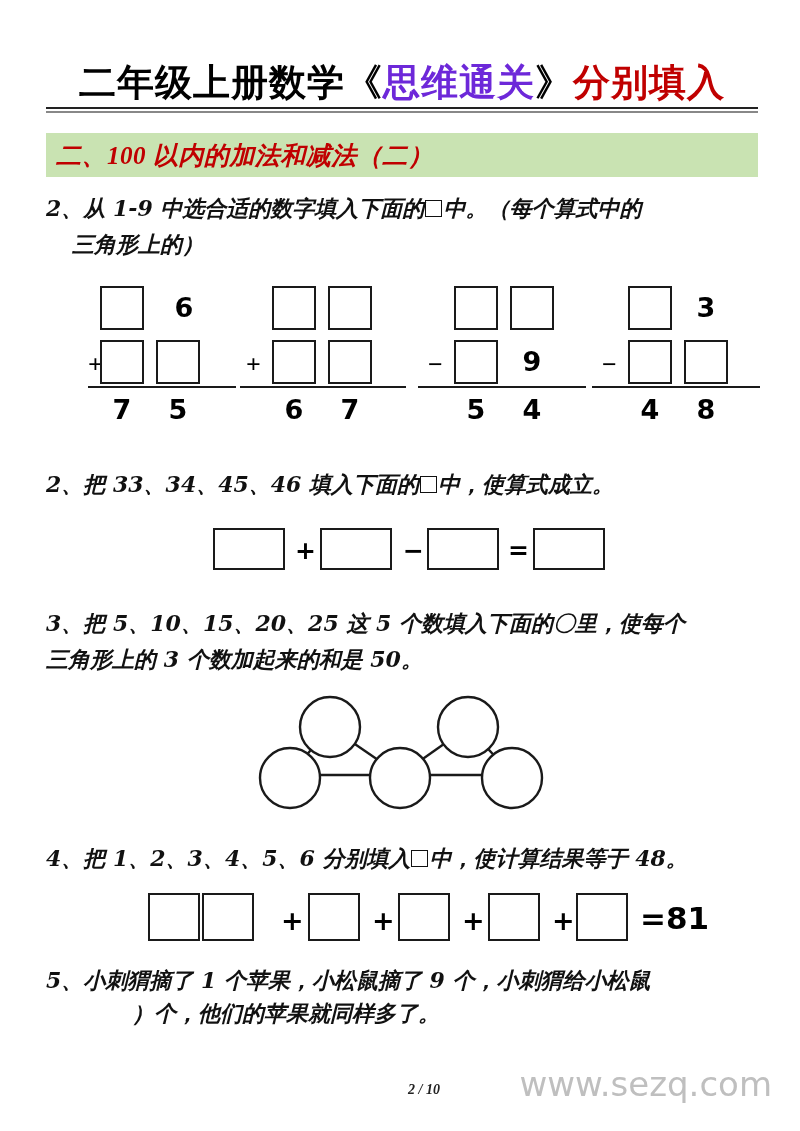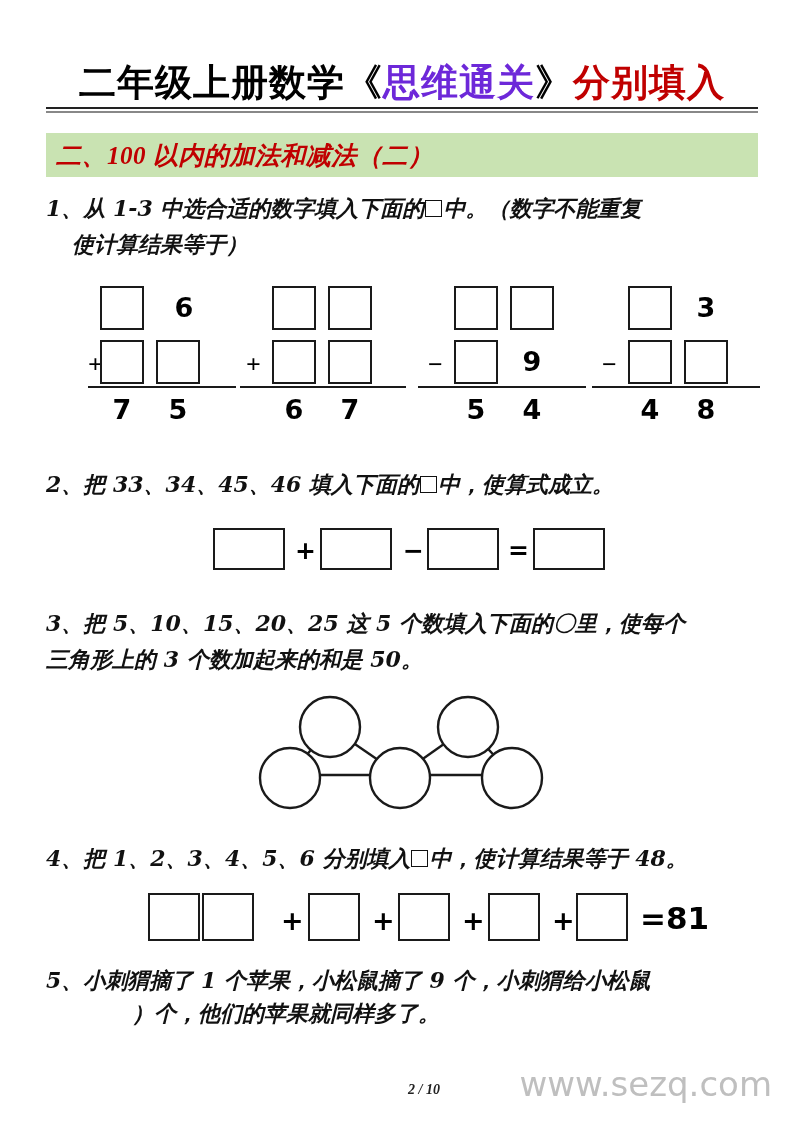--- a/index.html
+++ b/index.html
@@ -239,22 +239,22 @@
   <div class="title-wrap">
     <div class="title"><span class="t-black">二年级上册数学</span><span class="t-black">《</span><span class="t-blue">思维通关</span><span class="t-black">》</span><span class="t-red">分别填入</span></div>
     <div class="title-rule"></div>
   </div>
 
   <div class="section-band">
     <span class="section-text">二、100 以内的加法和减法（二）</span>
   </div>
 
   <div class="q q1">
-    <span class="ln"><span>1、从 1-3 中选合适的数字填入下面的</span><span class="inline-sq"></span><span>中。（数字不能重复</span></span>
-    <span class="ln indent">使计算结果等于）</span>
+    <span class="ln"><span>2、从 1-9 中选合适的数字填入下面的</span><span class="inline-sq"></span><span>中。（每个算式中的</span></span>
+    <span class="ln indent">三角形上的）</span>
   </div>
 
   <div class="vgroup-row">
 
     <div class="vgroup" style="left:88px; width:170px;">
       <span class="vg-op" style="left:0px; top:76px;">+</span>
       <span class="cell" style="left:12px; top:10px;"></span>
       <span class="digit" style="left:74px; top:16px;">6</span>
       <span class="cell" style="left:12px; top:64px;"></span>
       <span class="cell" style="left:68px; top:64px;"></span>

